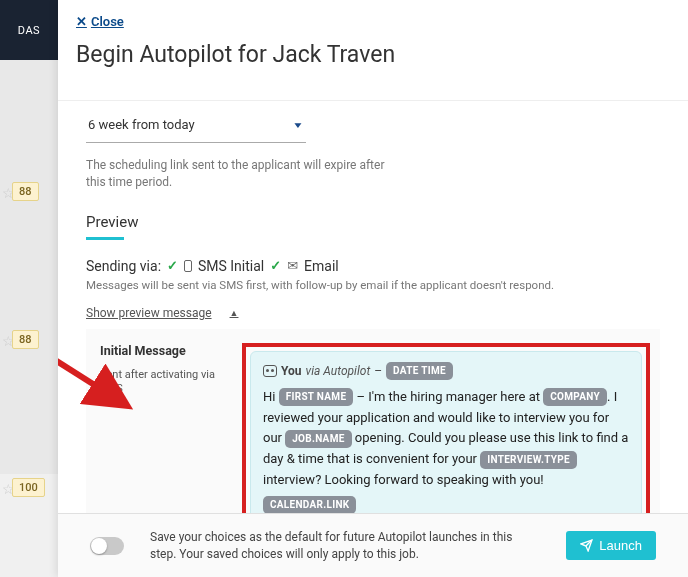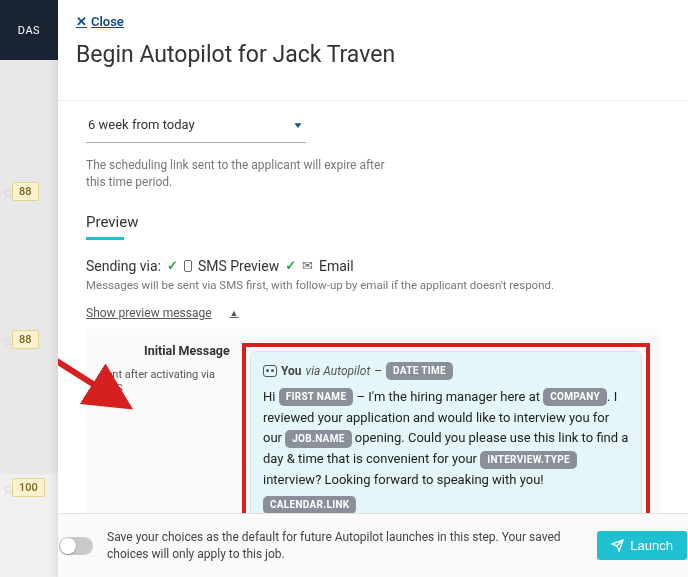--- a/index.html
+++ b/index.html
@@ -34,34 +34,34 @@
   .sending-row { margin-top: 18px; font-size: 14px; color: #333; display: flex; align-items: center; gap: 6px; flex-wrap: wrap; }
   .check { color: #2aa84a; font-weight: 700; font-size: 13px; }
   .icon-gray { color: #666; font-size: 13px; }
   .sending-help { font-size: 11.5px; color: #777; margin-top: 4px; }
 
   .show-preview { margin-top: 14px; font-size: 12px; color: #555; text-decoration: underline; cursor: pointer; display: inline-flex; align-items: center; gap: 18px; }
   .caret-up { font-size: 9px; }
 
   .preview-holder { margin-top: 8px; background: #fafafa; padding: 14px 10px 14px 14px; display: flex; gap: 12px; align-items: flex-start; }
   .preview-left { width: 130px; font-size: 12px; }
-  .preview-left-title { font-weight: 700; color: #333; font-size: 12.5px; margin-left: 44px; }
+  .preview-left-title { font-weight: 700; color: #333; font-size: 12.5px; }
   .preview-left-sub { color: #555; font-size: 11px; margin-top: 10px; line-height: 1.3; }
 
   .bubble-wrap { border: 4px solid #d61f1f; padding: 4px; flex: 1; }
   .bubble { background: #e4f6f8; border: 1px solid #c9e9ed; border-radius: 6px; padding: 10px 12px; font-size: 13px; color: #222; line-height: 1.6; }
   .bubble-head { font-size: 12px; color: #444; display: flex; align-items: center; gap: 4px; flex-wrap: wrap; margin-bottom: 6px; }
   .bot-icon { display:inline-block; width:14px; height:12px; border:1.5px solid #555; border-radius:3px; position:relative; }
   .bot-icon::before { content:""; position:absolute; top:3px; left:2px; width:3px; height:3px; background:#555; border-radius:50%; }
   .bot-icon::after { content:""; position:absolute; top:3px; right:2px; width:3px; height:3px; background:#555; border-radius:50%; }
   .you-b { font-weight:700; }
   .via-i { font-style: italic; color:#555; }
   .pill { display: inline-block; background: #8a9099; color: #fff; font-size: 10px; font-weight: 700; padding: 1px 7px; border-radius: 5px; vertical-align: middle; letter-spacing: 0.3px; }
 
-  .footer { height: 64px; border-top: 1px solid #e0e0e0; background: #fafafa; display: flex; align-items: center; padding: 0 1px; gap: 14px; }
+  .footer { height: 64px; border-top: 1px solid #e0e0e0; background: #fafafa; display: flex; align-items: center; padding: 0 32px; gap: 26px; }
   .toggle { width: 34px; height: 18px; background: #c9c9c9; border-radius: 9px; position: relative; cursor: pointer; flex-shrink:0; }
   .toggle-knob { position: absolute; top: 1px; left: 1px; width: 16px; height: 16px; background: #fff; border-radius: 50%; box-shadow: 0 1px 2px rgba(0,0,0,0.3); }
   .footer-text { font-size: 12px; color: #444; line-height: 1.35; flex: 1; }
   .btn { font-size: 13px; padding: 7px 14px; border-radius: 3px; cursor: pointer; display: inline-flex; align-items: center; gap: 6px; font-weight: 500; }
   .btn-cancel { border: 1.5px solid #1fc0d1; color: #1fc0d1; background: #fff; }
   .btn-launch { border: none; background: #1fc0d1; color: #fff; }
 
   .arrow { position: absolute; left: -30px; top: 240px; pointer-events: none; z-index: 5; }
   .phone-icon { display:inline-block; width:8px; height:12px; border:1.5px solid #666; border-radius:2px; }
 </style>
@@ -106,21 +106,21 @@
     </div>
     <div class="helper">The scheduling link sent to the applicant will expire after this time period.</div>
 
     <div class="section-h">Preview</div>
     <div class="section-underline"></div>
 
     <div class="sending-row">
       <span>Sending via:</span>
       <span class="check">✓</span>
       <span class="phone-icon"></span>
-      <span>SMS Preview</span>
+      <span>SMS Initial</span>
       <span class="check">✓</span>
       <span class="icon-gray">✉</span>
       <span>Email</span>
     </div>
     <div class="sending-help">Messages will be sent via SMS first, with follow-up by email if the applicant doesn't respond.</div>
 
     <div class="show-preview">
       <span>Show preview message</span>
       <span class="caret-up">▲</span>
     </div>

